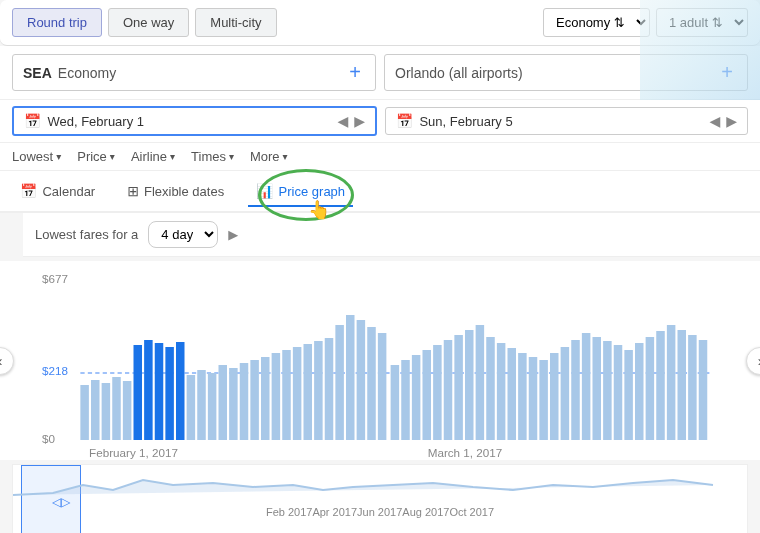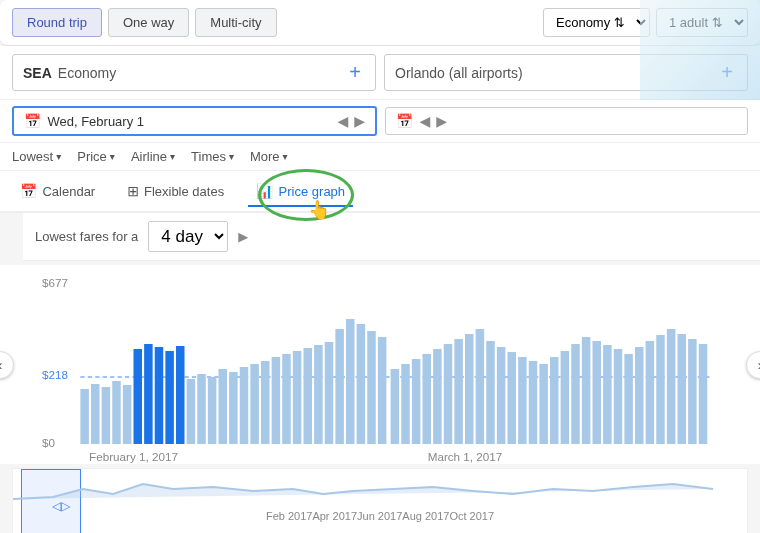--- a/index.html
+++ b/index.html
@@ -194,22 +194,22 @@
       display: flex;
       align-items: center;
       gap: 10px;
       border-bottom: 1px solid #eee;
       margin-left: 23px;
     }
     .lowest-label { color: #555; font-size: 13px; }
     .day-select {
       padding: 4px 8px;
       border: 1px solid #ccc;
-      border-radius: 2px;
-      font-size: 17px;
+      border-radius: 8px;
+      font-size: 13px;
       background: #fff;
     }
     .day-nav { color: #888; cursor: pointer; }
     .chart-left-nav, .chart-right-nav {
       position: absolute;
       top: 50%;
       transform: translateY(-50%);
       background: #fff;
       border: 1px solid #ddd;
       border-radius: 50%;
@@ -321,20 +321,21 @@
 
 <div class="date-row">
   <div class="date-box">
     <span class="date-icon">📅</span>
     <span class="date-text">Wed, February 1</span>
     <span class="date-nav">◀</span>
     <span class="date-nav">▶</span>
   </div>
   <div class="date-box-plain">
     <span class="date-icon" style="color:#888;">📅</span>
+    <span class="date-text">Sun, February 5</span>
     <span class="date-nav">◀</span>
     <span class="date-nav">▶</span>
   </div>
 </div>
 
 <div class="filter-row">
   <button class="filter-btn">Lowest</button>
   <button class="filter-btn">Price</button>
   <button class="filter-btn">Airline</button>
   <button class="filter-btn">Times</button>

